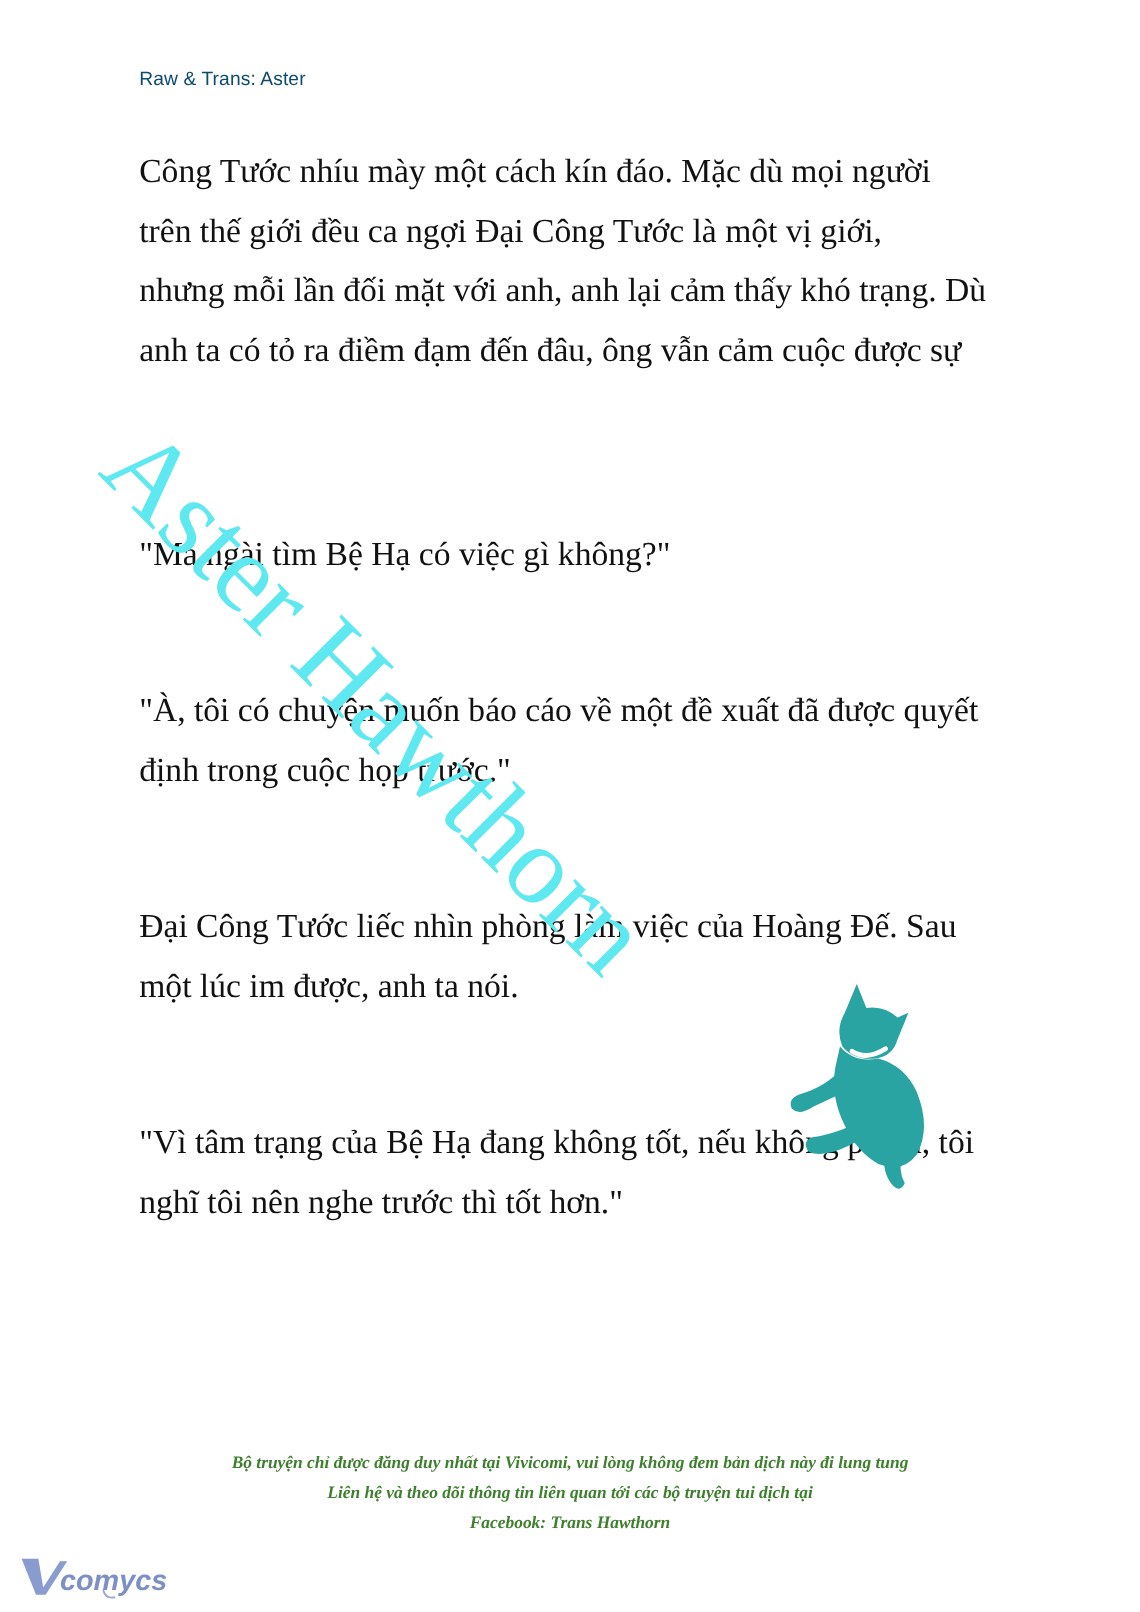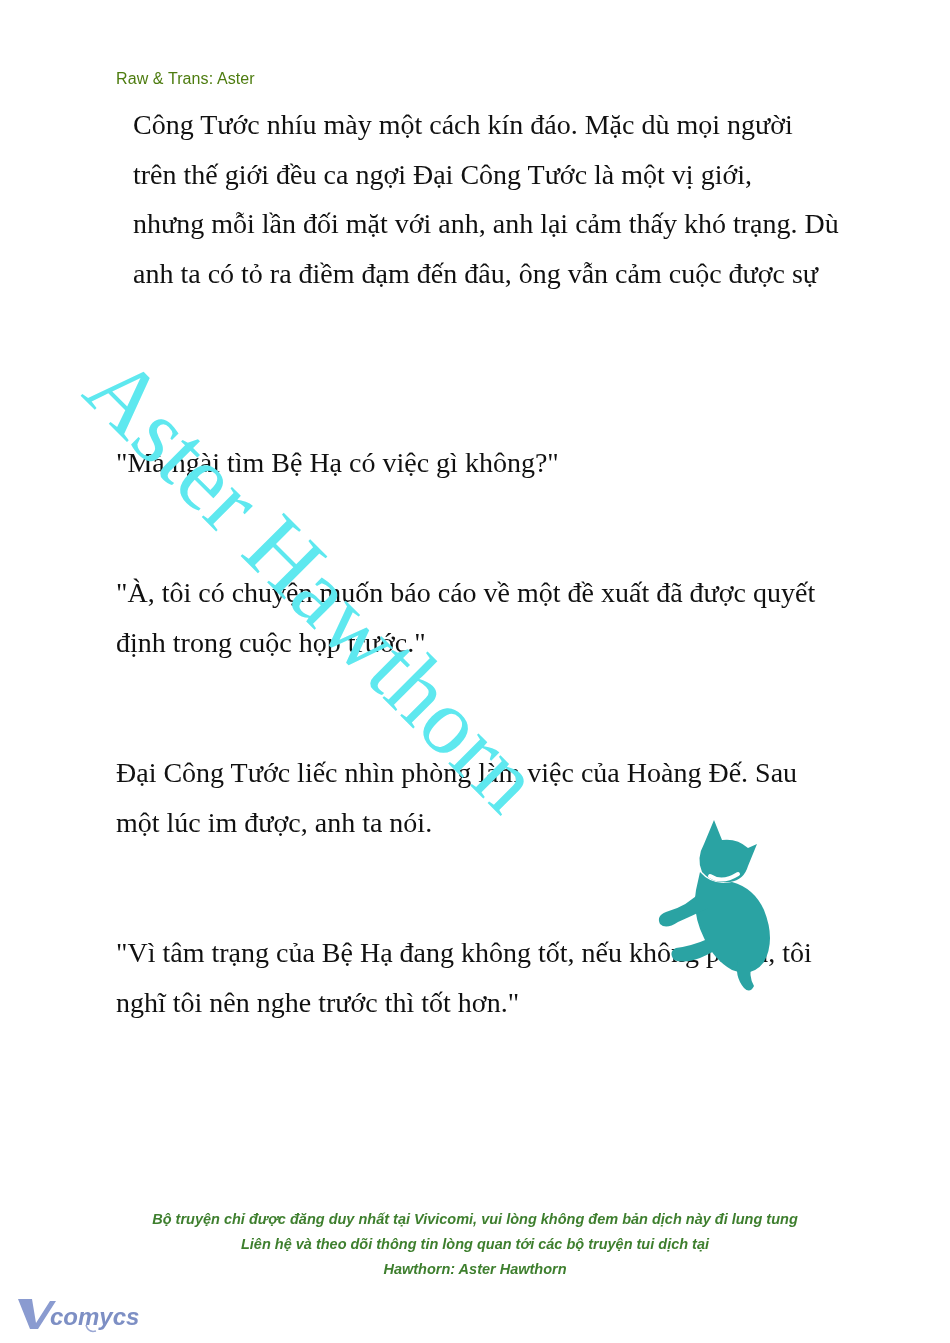--- a/index.html
+++ b/index.html
@@ -9,40 +9,40 @@
     }
     body {
       width: 950px;
       height: 1343px;
       position: relative;
       overflow: hidden;
     }
     .header {
       position: absolute;
       left: 116px;
-      top: 70px;
+      top: 58px;
       font-family: "Liberation Sans", sans-serif;
       font-size: 16px;
-      color: #4d7c0f;
+      color: #0c4a6e;
       letter-spacing: 0.1px;
     }
     .body-text {
       position: absolute;
       left: 116px;
       width: 740px;
       font-family: "Liberation Serif", serif;
       font-size: 28px;
       line-height: 49.6px;
       color: #111111;
     }
     .line {
       display: block;
       white-space: nowrap;
     }
-    .p1 { top: 100px; margin-left: 17px; }
+    .p1 { top: 119px; }
     .p2 { top: 438px; }
     .p3 { top: 568px; }
     .p4 { top: 748px; }
     .p5 { top: 928px; }
 
     .cat {
       position: absolute;
       left: 652px;
       top: 810px;
       width: 130px;
@@ -59,20 +59,21 @@
       font-family: "Liberation Sans", sans-serif;
       font-style: italic;
       font-weight: bold;
       font-size: 14.5px;
       line-height: 25px;
       color: #3e7f2e;
     }
     .footer .fline {
       display: block;
       white-space: nowrap;
+      font-family: Liberation Serif, serif;
     }
 
     .logo {
       position: absolute;
       left: 16px;
       top: 1295px;
       width: 130px;
       height: 40px;
       text-decoration: underline;
     }
@@ -125,22 +126,22 @@
     <path d="M58 128 Q40 136 24 138 Q16 142 22 150 Q32 154 48 148 Q62 142 70 136 Z"></path>
 
     <path d="M86 150 Q82 166 92 178 Q98 184 102 176 Q96 166 100 150 Z"></path>
   </g>
 
   <path d="M58 66 Q70 74 86 64" stroke="#ffffff" stroke-width="4" fill="none" stroke-linecap="round"></path>
 </svg>
 
 <div class="footer">
   <span class="fline">Bộ truyện chỉ được đăng duy nhất tại Vivicomi, vui lòng không đem bản dịch này đi lung tung</span>
-  <span class="fline">Liên hệ và theo dõi thông tin lòng quan tới các bộ truyện tui dịch tại</span>
-  <span class="fline">Hawthorn: Aster Hawthorn</span>
+  <span class="fline">Liên hệ và theo dõi thông tin liên quan tới các bộ truyện tui dịch tại</span>
+  <span class="fline">Facebook: Trans Hawthorn</span>
 </div>
 
 <div class="logo">
   <svg width="130" height="40" viewBox="0 0 130 40" xmlns="http://www.w3.org/2000/svg">
     <path d="M2 4 L16 4 L20 28 L34 6 L40 6 L22 34 L14 34 Z" fill="#8a9bd0"></path>
     <text x="34" y="30" font-family="Liberation Sans, sans-serif" font-size="24" font-style="italic" font-weight="bold" fill="#7d8fc4">comycs</text>
     <path d="M70 30 Q72 38 80 36" stroke="#9aa7d4" stroke-width="1.5" fill="none"></path>
   </svg>
 </div>
 

